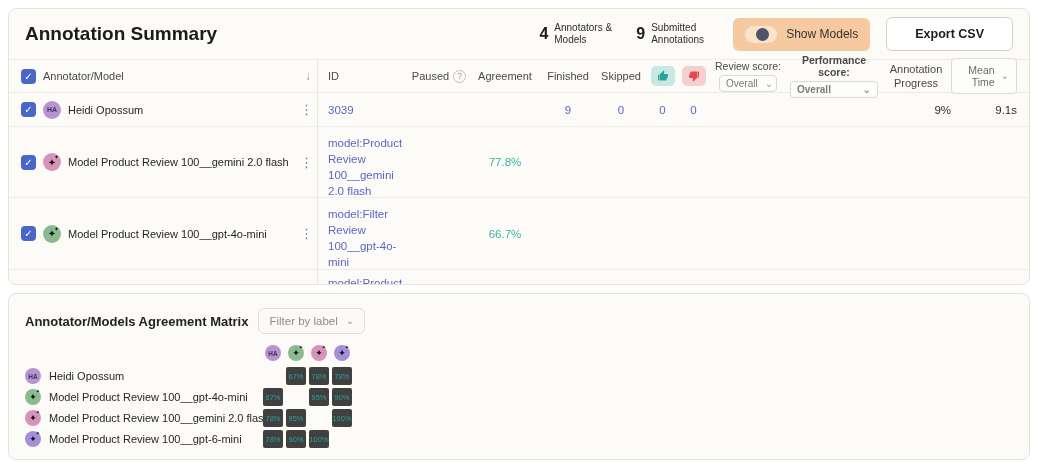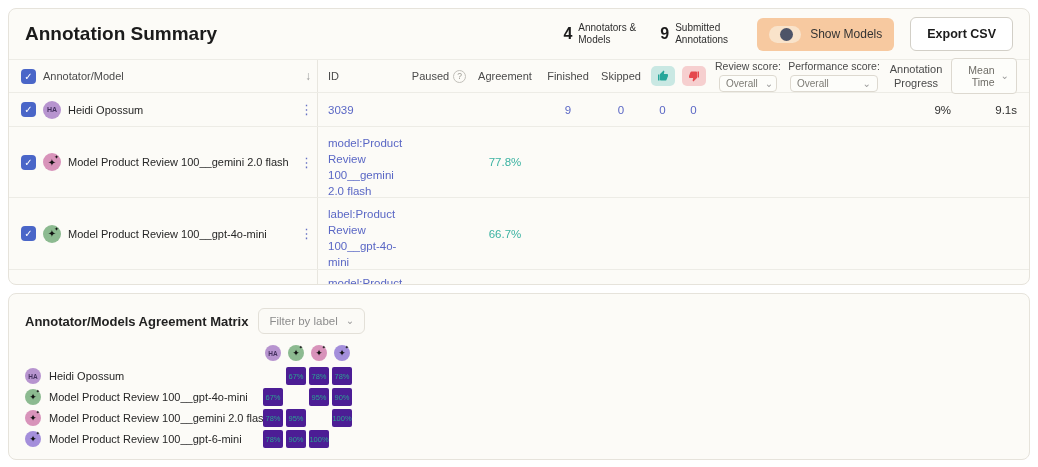--- a/index.html
+++ b/index.html
@@ -29,21 +29,21 @@
   .toggle {
     display:flex; align-items:center; gap:9px; background:#f7c9a0;
     padding:8px 12px; border-radius:6px; font-size:12px; color:#333; cursor:pointer;
   }
   .switch { width:32px; height:17px; border-radius:9px; background:#f9e3ca;
     position:relative; flex-shrink:0; }
   .knob { width:13px; height:13px; border-radius:50%; background:#4d5468;
     position:absolute; top:2px; left:11px; }
   .btn-export {
     background:#fff; border:1px solid #d2cfc7; border-radius:6px;
-    padding:9px 16px; font-size:12.5px; font-weight:700; color:#1b1b1b;
+    padding:9px 28px; font-size:12.5px; font-weight:700; color:#1b1b1b;
     font-family:inherit; cursor:pointer;
   }
 
   
   .thead, .trow { display:flex; align-items:stretch; padding:0 12px; }
   .thead { height:34px; border-top:1px solid #edece6; border-bottom:1px solid #edece6;
     font-size:11px; color:#4a4a4a; }
   .trow { border-bottom:1px solid #edece6; }
   .trow:last-child { border-bottom:none; }
   .trow-1 { height:34px; } .trow-2 { height:71px; } .trow-3 { height:72px; }
@@ -52,21 +52,21 @@
   .col { display:flex; align-items:center; justify-content:center; text-align:center; }
   .c-annot { width:296px; justify-content:flex-start; text-align:left; gap:7px; }
   .c-id { width:92px; border-left:1px solid #e8e6df; justify-content:flex-start;
     text-align:left; padding-left:10px; padding-right:6px; }
   .c-paused { width:60px; gap:4px; }
   .c-agree  { width:72px; }
   .c-fin    { width:54px; }
   .c-skip   { width:52px; }
   .c-up, .c-down { width:31px; }
   .c-review { width:78px; }
-  .c-perf   { width:94px; }
+  .c-perf   { width:94px;font-weight:bold; }
   .c-prog   { width:70px; justify-content:flex-end; text-align:right; }
   .c-time   { width:66px; justify-content:flex-end; text-align:right; }
 
   .checkbox { width:15px; height:15px; border-radius:4px; background:#4a66c8;
     color:#fff; font-size:10px; display:flex; align-items:center; justify-content:center;
     flex-shrink:0; cursor:pointer; }
   .sort { margin-left:auto; margin-right:6px; color:#9a9a9a; font-size:12px; cursor:pointer; }
   .info { width:13px; height:13px; border-radius:50%; border:1px solid #c2c0ba;
     color:#9a9892; font-size:8.5px; display:flex; align-items:center; justify-content:center; }
   .badge { width:24px; height:20px; border-radius:5px; display:flex;
@@ -112,21 +112,21 @@
   .m-row { display:flex; align-items:center; height:20px; margin-bottom:1px; }
   .m-row.m-head { height:18px; margin-bottom:4px; }
   .m-name-wrap { width:238px; display:flex; align-items:center; gap:8px; flex-shrink:0; }
   .m-name { font-size:11px; white-space:nowrap; overflow:hidden; }
   .m-avatar { width:16px; height:16px; }
   .m-avatar .av-initials { font-size:6.5px; }
   .m-avatar .spark-big { font-size:9px; }
   .m-avatar .spark-small { font-size:5px; top:0; right:1px; }
   .m-cells { display:flex; gap:3px; }
   .m-slot { width:20px; display:flex; align-items:center; justify-content:center; }
-  .m-cell { width:20px; height:18px; border-radius:2px; background:#4c1d95;
+  .m-cell { width:20px; height:18px; border-radius:2px; background:#404040;
     color:#2ba193; font-size:7.5px; display:flex; align-items:center; justify-content:center; }
   .m-cell:empty { background:transparent; }
 </style>
 </head>
 <body>
 
 <div class="page">
 
   <section class="card card-summary">
     <div class="card-header">
@@ -262,21 +262,21 @@
             <span>✓</span>
           </span>
         <span class="avatar av-gpt4o">
             <span class="spark-big">✦</span>
             <span class="spark-small">✦</span>
           </span>
         <span class="row-name">Model Product Review 100__gpt-4o-mini</span>
         <span class="kebab">⋮</span>
       </div>
       <div class="col c-id id-cell">
-          <span class="lnk">label:Product Review 100__gpt-4o-mini</span>
+          <span class="lnk">model:Filter Review 100__gpt-4o-mini</span>
         </div>
       <div class="col c-paused"></div>
       <div class="col c-agree teal num">66.7%</div>
       <div class="col c-fin"></div>
       <div class="col c-skip"></div>
       <div class="col c-up"></div>
       <div class="col c-down"></div>
       <div class="col c-review"></div>
       <div class="col c-perf"></div>
       <div class="col c-prog"></div>

